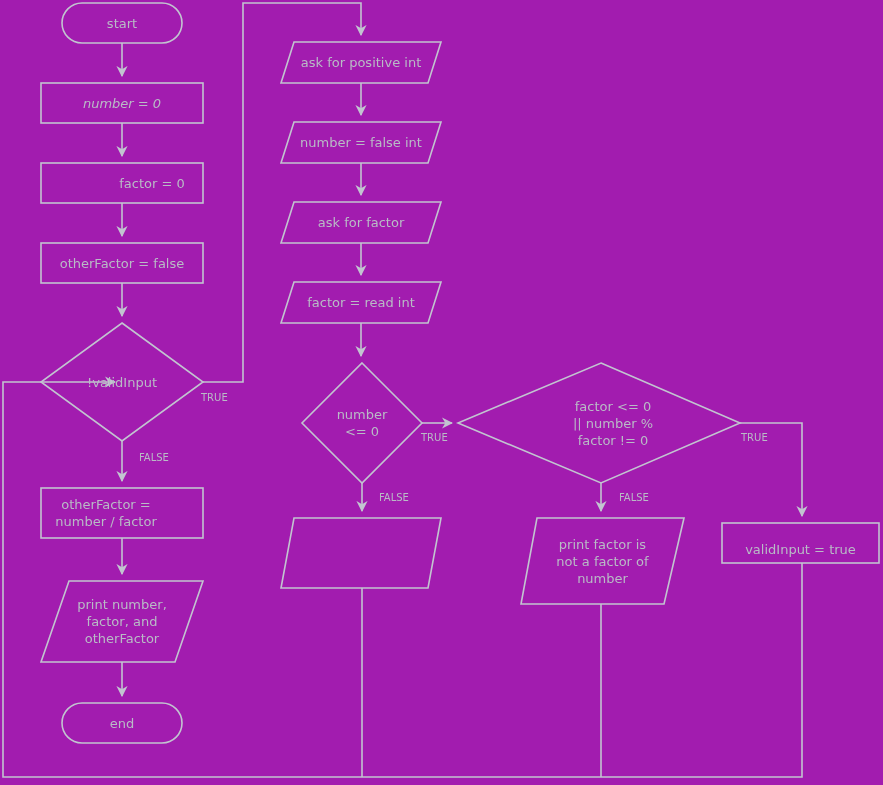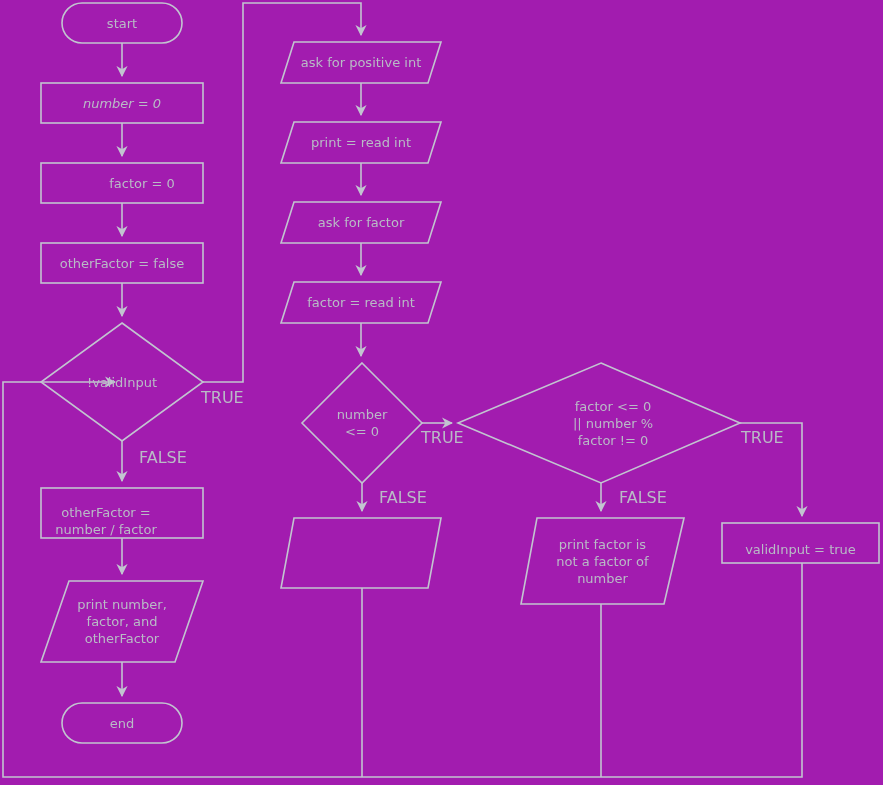--- a/index.html
+++ b/index.html
@@ -31,21 +31,21 @@
     text-align: center;
     color: #b9bbc6;
     font-size: 13px;
     line-height: 17px;
     white-space: pre-line;
     pointer-events: none;
   }
   .edge-label {
     position: absolute;
     color: #b9bbc6;
-    font-size: 16px;
+    font-size: 10px;
     line-height: 16px;
     white-space: nowrap;
   }
 </style>
 </head>
 <body>
 
 <div id="canvas">
 
   <svg width="883" height="785">
@@ -104,53 +104,53 @@
   </svg>
 
   <div class="node-label" style="left:62px; top:3px; width:120px; height:40px;">
     <span>start</span>
   </div>
 
   <div class="node-label" style="left:41px; top:83px; width:162px; height:40px;font-style:italic;">
     <span>number = 0</span>
   </div>
 
-  <div class="node-label" style="left:45px; top:163px; width:194px; height:40px;">
+  <div class="node-label" style="left:55px; top:163px; width:194px; height:40px;">
     <span>factor = 0</span>
   </div>
 
   <div class="node-label" style="left:41px; top:243px; width:162px; height:40px;">
     <span>otherFactor = false</span>
   </div>
 
   <div class="node-label" style="left:41px; top:352px; width:162px; height:60px;">
     <span>!validInput</span>
   </div>
 
-  <div class="node-label" style="left:41px; top:488px; width:130px; height:50px;align-items:flex-end;">
+  <div class="node-label" style="left:41px; top:488px; width:130px; height:50px;">
     <span>otherFactor =
 number / factor</span>
   </div>
 
   <div class="node-label" style="left:41px; top:581px; width:162px; height:81px;">
     <span>print number,
 factor, and
 otherFactor</span>
   </div>
 
   <div class="node-label" style="left:62px; top:703px; width:120px; height:40px;">
     <span>end</span>
   </div>
 
   <div class="node-label" style="left:281px; top:42px; width:160px; height:41px;">
     <span>ask for positive int</span>
   </div>
 
   <div class="node-label" style="left:281px; top:122px; width:160px; height:41px;">
-    <span>print = read int</span>
+    <span>number = false int</span>
   </div>
 
   <div class="node-label" style="left:281px; top:202px; width:160px; height:41px;">
     <span>ask for factor</span>
   </div>
 
   <div class="node-label" style="left:281px; top:282px; width:160px; height:41px;">
     <span>factor = read int</span>
   </div>
 

